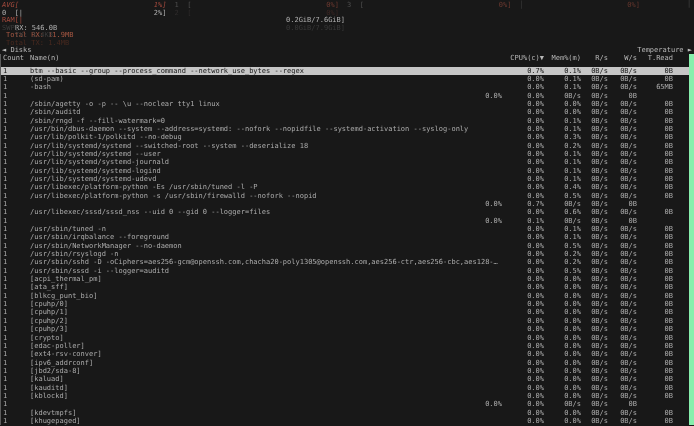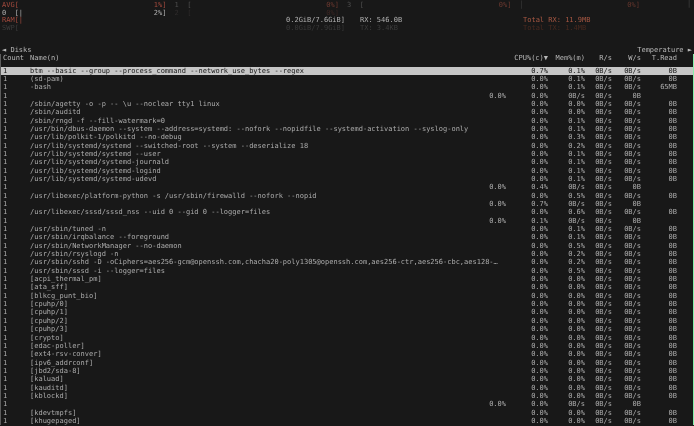--- a/index.html
+++ b/index.html
@@ -7,38 +7,38 @@
     width:694px;height:426px;overflow:hidden;
     background:#181818;color:#b0b0b0;
     font-family:"DejaVu Sans Mono","DejaVu Sans",monospace;
     font-size:7px;
   }
   .top{padding:2px 2px 0 2px;position:relative;}
   .cpu-row{display:flex;height:7.5px;line-height:7.5px;}
   .cpu-cell{width:172.5px;display:flex;box-sizing:border-box;padding-right:8px;}
   .g-label{white-space:pre;}
   .g-fill{flex:1;}
-  .tone-red .g-label,.tone-red .g-val{color:#a34a3d;}
+  .tone-red .g-label,.tone-red .g-val{color:#a34a3d;font-style:italic;}
   .tone-light .g-label,.tone-light .g-val{color:#b0b0b0;}
   .tone-dim .g-label{color:#4e4e4e;}   .tone-dim .g-val{color:#6b382f;}
   .tone-dim4 .g-label{color:#3f3f3f;}  .tone-dim4 .g-val{color:#63352c;} .tone-dim4{padding-right:52px;}
   .tone-faint .g-label{color:#2f2c2c;} .tone-faint .g-val{color:#3a2522;}
   .edge-tick{position:absolute;left:687px;top:0;color:#4a4a4a;}
-  .memnet-row{display:flex;height:7.5px;line-height:7.5px;}
+  .memnet-row{display:flex;height:7.5px;line-height:7.5px;flex-direction:column;}
   .mem-cell{width:345px;display:flex;box-sizing:border-box;padding-right:2px;}
   .ram-label{color:#a34a3d;white-space:pre;}
   .ram-value{color:#b0b0b0;}
   .swp .g-label{color:#3b3b3b;} .swp .g-val{color:#383838;}
   .net-rx{width:172px;box-sizing:border-box;padding-left:13px;}
   .net-total{flex:1;padding-left:4px;}
   .rx-text{color:#b0b0b0;} .total-rx{color:#a85843;}
   .tx-text{color:#3b3b3b;} .total-tx{color:#48291f;}
   .nav-row{display:flex;justify-content:space-between;height:8px;line-height:8px;margin-top:14px;padding:0 2px;color:#b8b8b8;}
   .nav-side{cursor:default;}
-  .table-block{border-left:1px solid #5c5c5c;border-right:1px solid #86efac;height:371px;box-sizing:border-box;}
+  .table-block{border-left:1px solid #5c5c5c;border-right:5px solid #86efac;height:371px;box-sizing:border-box;}
   .t-header,.p-row{
     display:grid;
     grid-template-columns:27px 1fr 42px 37px 27px 29px 36px;
     padding:0 16px 0 2px;
   }
   .t-header{height:8px;line-height:8px;color:#b8b8b8;}
   .t-gap{height:4.5px;}
   .p-row{height:8.35px;line-height:8.45px;color:#acacac;}
   .p-row.selected{background:#c6c6c6;color:#161616;}
   .c-name{overflow:hidden;white-space:nowrap;text-overflow:ellipsis;padding-right:4px;}
@@ -250,20 +250,21 @@
         <span class="c-count">1</span>
         <span class="c-name">/usr/lib/systemd/systemd-udevd</span>
         <span class="c-cpu">0.0%</span>
         <span class="c-mem">0.1%</span>
         <span class="c-rs">0B/s</span>
         <span class="c-ws">0B/s</span>
         <span class="c-tread">0B</span>
       </div>
       <div class="p-row">
         <span class="c-count">1</span>
+        <span class="c-name">/usr/libexec/platform-python -Es /usr/sbin/tuned -l -P</span>
         <span class="c-cpu">0.0%</span>
         <span class="c-mem">0.4%</span>
         <span class="c-rs">0B/s</span>
         <span class="c-ws">0B/s</span>
         <span class="c-tread">0B</span>
       </div>
       <div class="p-row">
         <span class="c-count">1</span>
         <span class="c-name">/usr/libexec/platform-python -s /usr/sbin/firewalld --nofork --nopid</span>
         <span class="c-cpu">0.0%</span>
@@ -337,21 +338,21 @@
         <span class="c-count">1</span>
         <span class="c-name">/usr/sbin/sshd -D -oCiphers=aes256-gcm@openssh.com,chacha20-poly1305@openssh.com,aes256-ctr,aes256-cbc,aes128-gcm@openssh.com,aes128-ctr,aes128-cbc</span>
         <span class="c-cpu">0.0%</span>
         <span class="c-mem">0.2%</span>
         <span class="c-rs">0B/s</span>
         <span class="c-ws">0B/s</span>
         <span class="c-tread">0B</span>
       </div>
       <div class="p-row">
         <span class="c-count">1</span>
-        <span class="c-name">/usr/sbin/sssd -i --logger=files</span>
+        <span class="c-name">/usr/sbin/sssd -i --logger=auditd</span>
         <span class="c-cpu">0.0%</span>
         <span class="c-mem">0.5%</span>
         <span class="c-rs">0B/s</span>
         <span class="c-ws">0B/s</span>
         <span class="c-tread">0B</span>
       </div>
       <div class="p-row">
         <span class="c-count">1</span>
         <span class="c-name">[acpi_thermal_pm]</span>
         <span class="c-cpu">0.0%</span>

